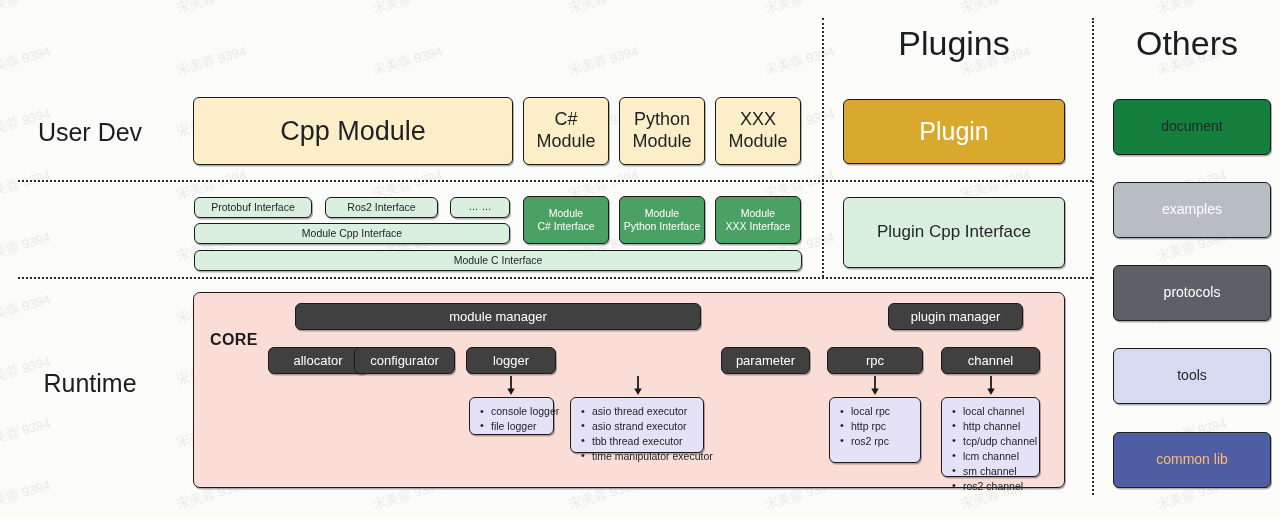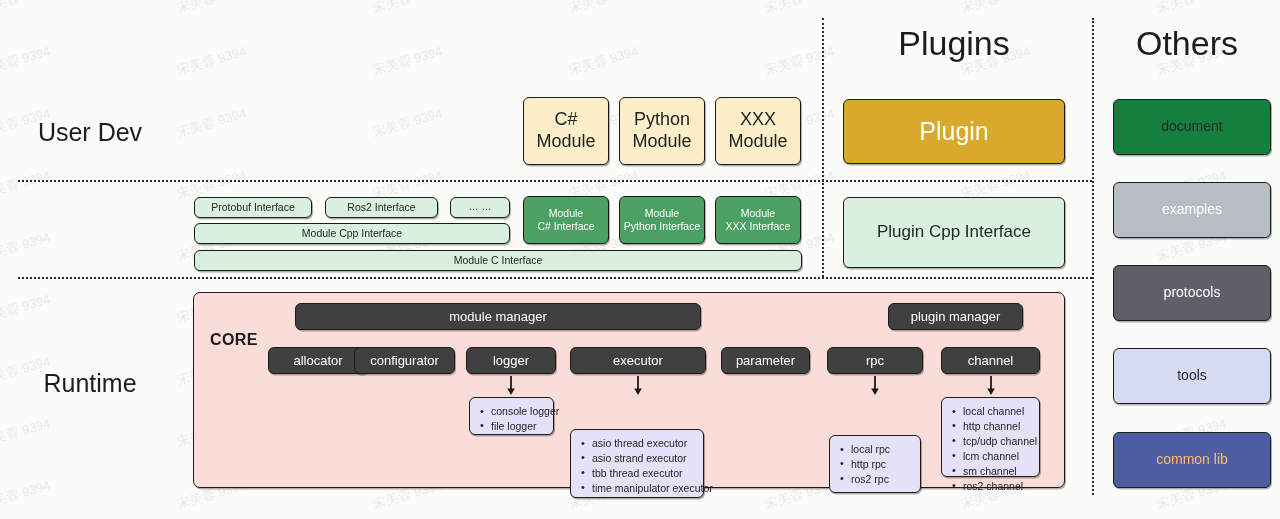--- a/index.html
+++ b/index.html
@@ -196,20 +196,23 @@
   <div class="hdiv" style="left:18px;top:277px;width:1074px;"></div>
   <div class="vdiv" style="left:822px;top:18px;height:259px;"></div>
   <div class="vdiv" style="left:1092px;top:18px;height:477px;"></div>
 
   <div class="colhead" style="left:833px;top:24px;width:242px;">Plugins</div>
   <div class="colhead" style="left:1100px;top:24px;width:174px;">Others</div>
 
   <div class="rowlabel" style="left:5px;top:118px;width:170px;">User Dev</div>
   <div class="rowlabel" style="left:5px;top:369px;width:170px;">Runtime</div>
 
+  <div class="box cream" style="left:193px;top:97px;width:320px;height:68px;font-size:27px;">
+    <span>Cpp Module</span>
+  </div>
 
   <div class="box cream" style="left:523px;top:97px;width:86px;height:68px;font-size:18px;flex-direction:column;">
     <span>C#</span>
     <span>Module</span>
   </div>
 
   <div class="box cream" style="left:619px;top:97px;width:86px;height:68px;font-size:18px;flex-direction:column;">
     <span>Python</span>
     <span>Module</span>
   </div>
@@ -268,23 +271,20 @@
   </div>
 
   <div class="box red" style="left:268px;top:347px;width:100px;height:27px;font-size:13px;">
     <span>allocator</span>
   </div>
   <div class="box red" style="left:354px;top:347px;width:101px;height:27px;font-size:13px;">
     <span>configurator</span>
   </div>
   <div class="box red" style="left:466px;top:347px;width:90px;height:27px;font-size:13px;">
     <span>logger</span>
-  </div>
-  <div class="box red" style="left:570px;top:347px;width:136px;height:27px;font-size:13px;">
-    <span>executor</span>
   </div>
   <div class="box red" style="left:721px;top:347px;width:89px;height:27px;font-size:13px;">
     <span>parameter</span>
   </div>
   <div class="box red" style="left:827px;top:347px;width:96px;height:27px;font-size:13px;">
     <span>rpc</span>
   </div>
   <div class="box red" style="left:941px;top:347px;width:99px;height:27px;font-size:13px;">
     <span>channel</span>
   </div>
@@ -313,29 +313,29 @@
         <polygon points="7,19 3.2,12.5 10.8,12.5" fill="#1b1b1b"></polygon>
       </svg>
   </div>
 
   <div class="listbox" style="left:469px;top:397px;width:85px;height:38px;">
     <ul>
         <li>console logger</li>
         <li>file logger</li>
       </ul>
   </div>
-  <div class="listbox" style="left:570px;top:397px;width:134px;height:69px;margin-top:32px;">
+  <div class="listbox" style="left:570px;top:397px;width:134px;height:56px;">
     <ul>
         <li>asio thread executor</li>
         <li>asio strand executor</li>
         <li>tbb thread executor</li>
         <li>time manipulator executor</li>
       </ul>
   </div>
-  <div class="listbox" style="left:829px;top:397px;width:92px;height:58px;margin-top:38px;">
+  <div class="listbox" style="left:829px;top:397px;width:92px;height:66px;">
     <ul>
         <li>local rpc</li>
         <li>http rpc</li>
         <li>ros2 rpc</li>
       </ul>
   </div>
   <div class="listbox" style="left:941px;top:397px;width:99px;height:80px;">
     <ul>
         <li>local channel</li>
         <li>http channel</li>

